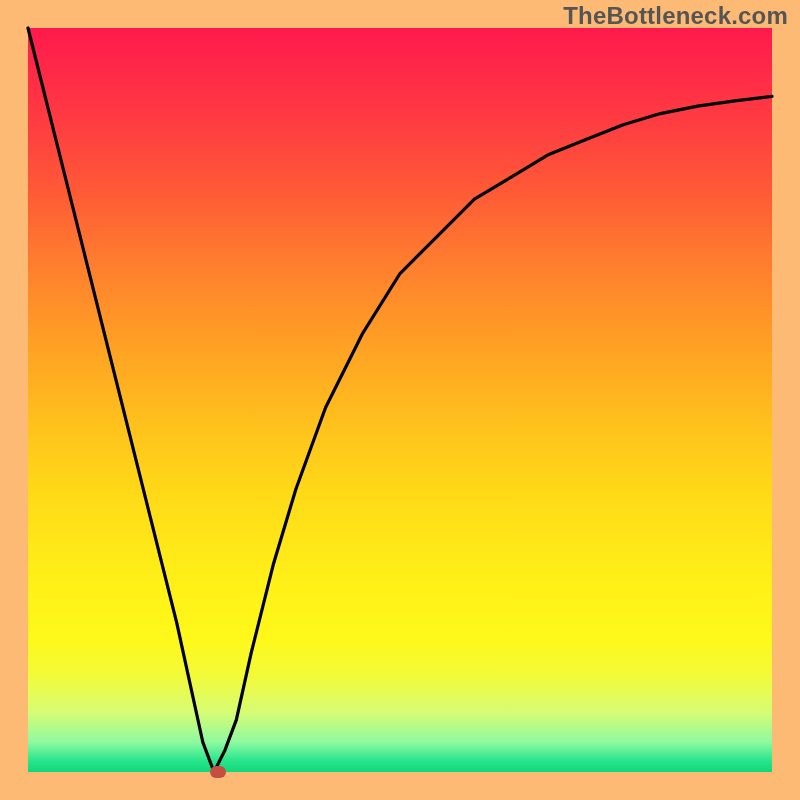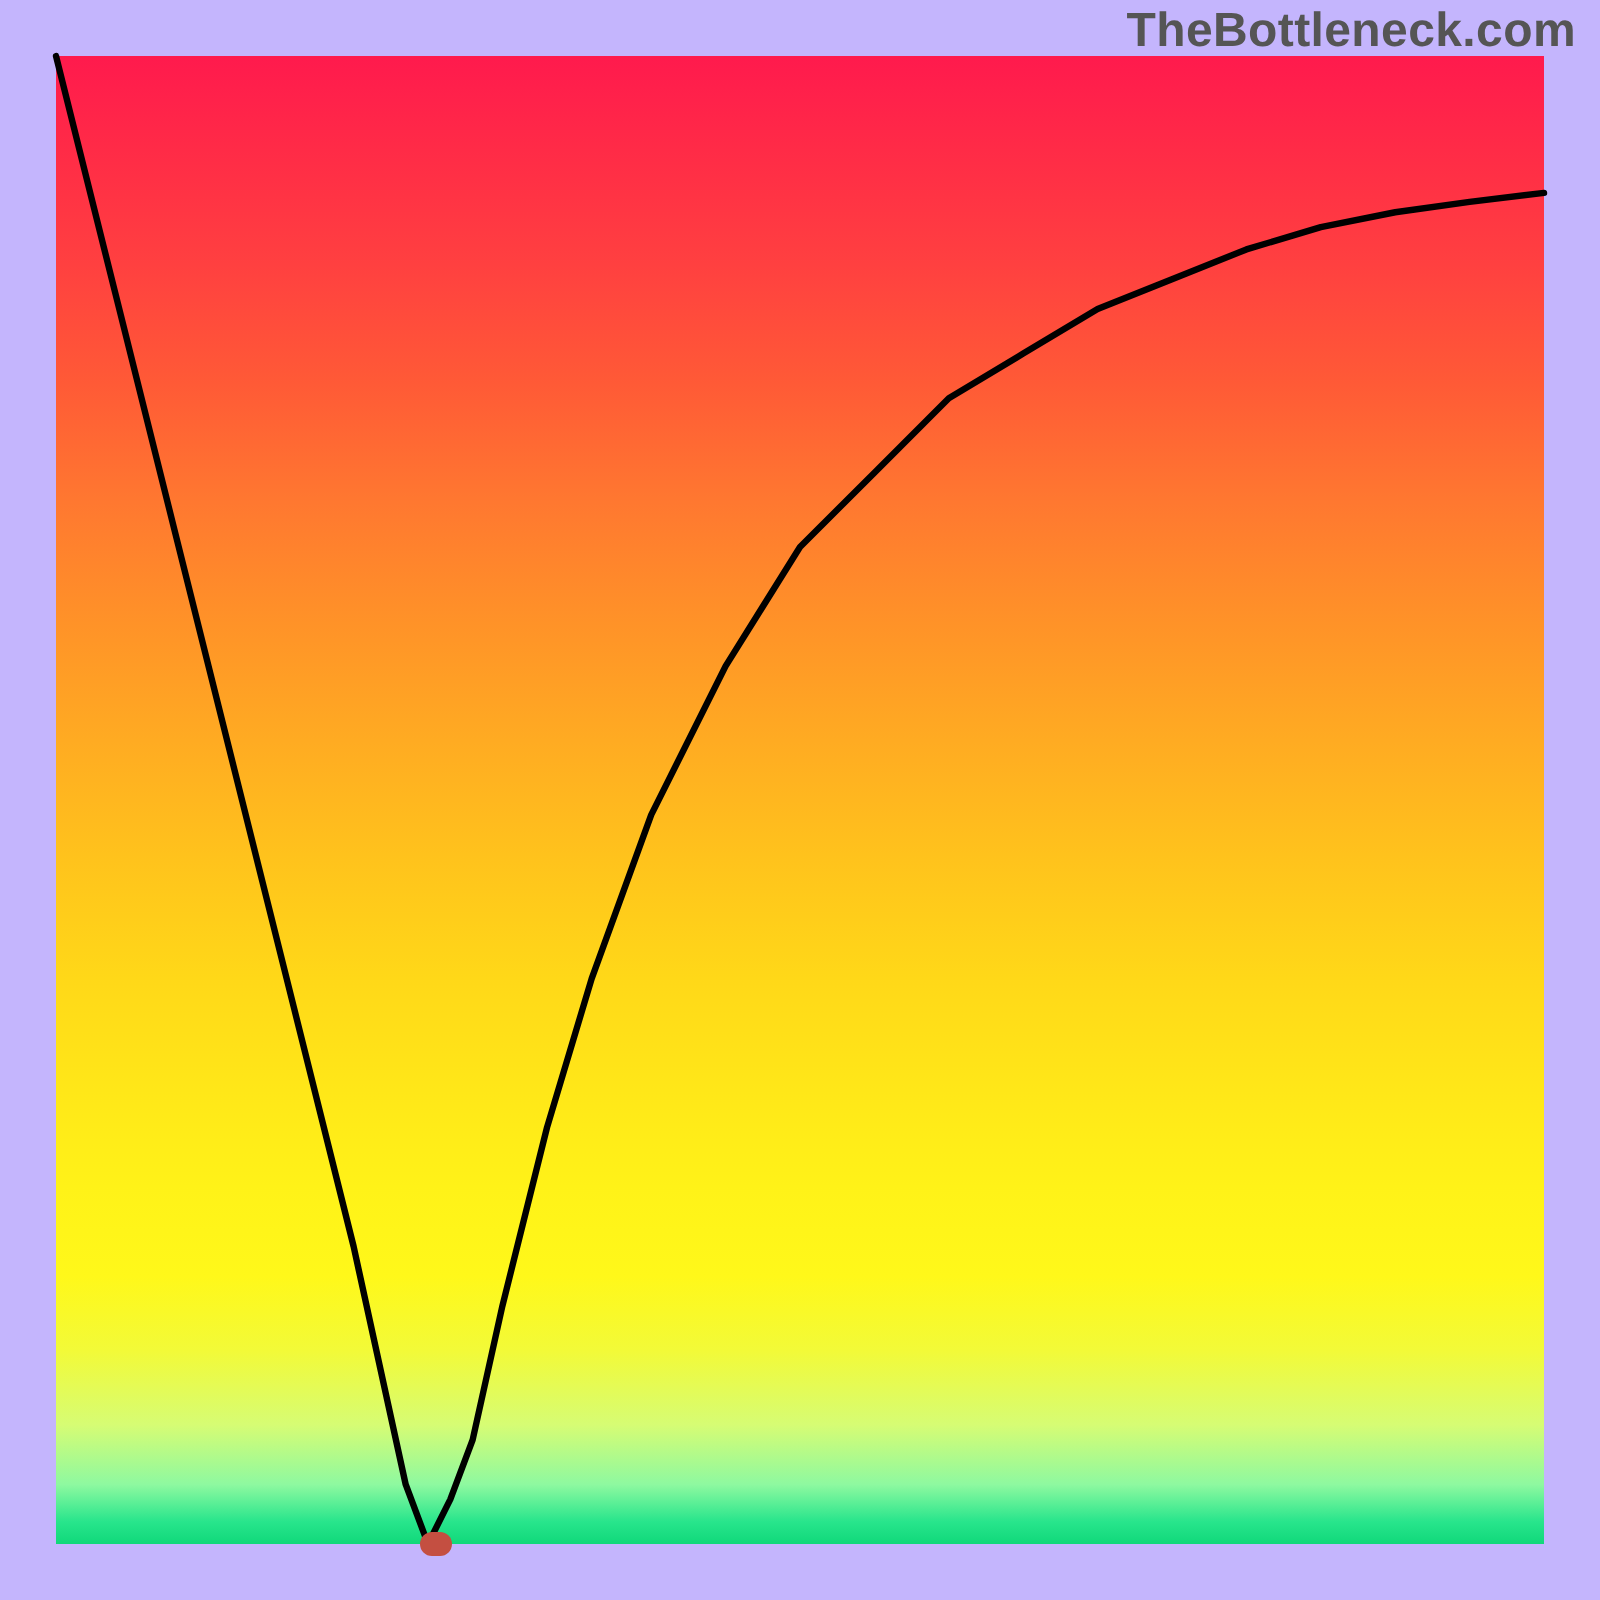--- a/index.html
+++ b/index.html
@@ -8,21 +8,21 @@
     width: 800px;
     height: 800px;
     background: #000;
     font-family: Arial, sans-serif;
     overflow: hidden;
   }
   .frame {
     position: relative;
     width: 800px;
     height: 800px;
-    background: #c4b5fd;
+    background: #fdba74;
   }
   .attribution {
     position: absolute;
     top: 2px;
     right: 12px;
     color: #555;
     font-size: 24px;
     font-weight: 600;
     letter-spacing: 0.2px;
     z-index: 5;

